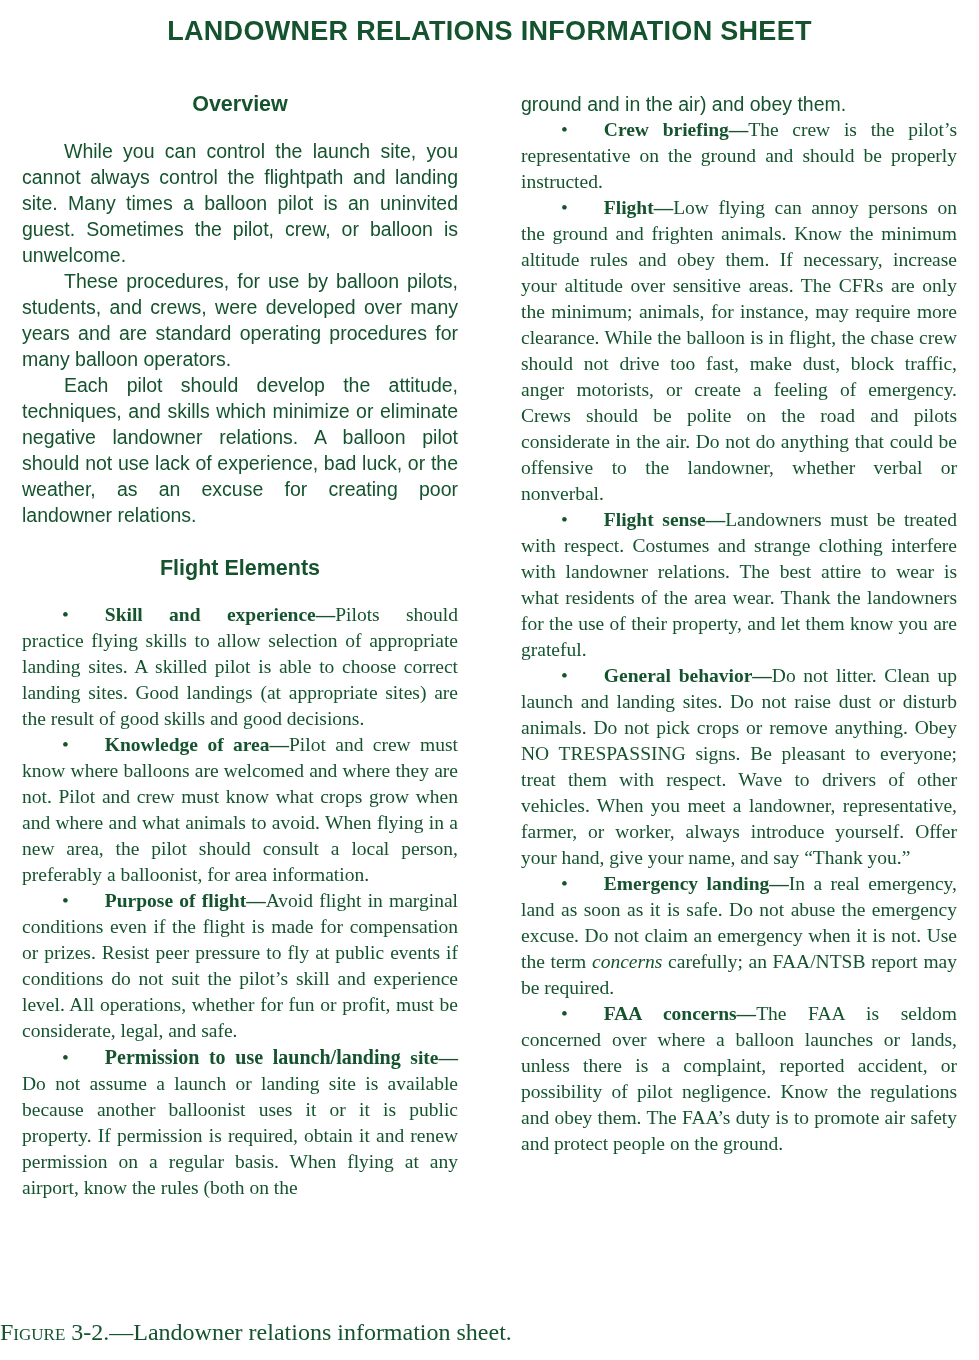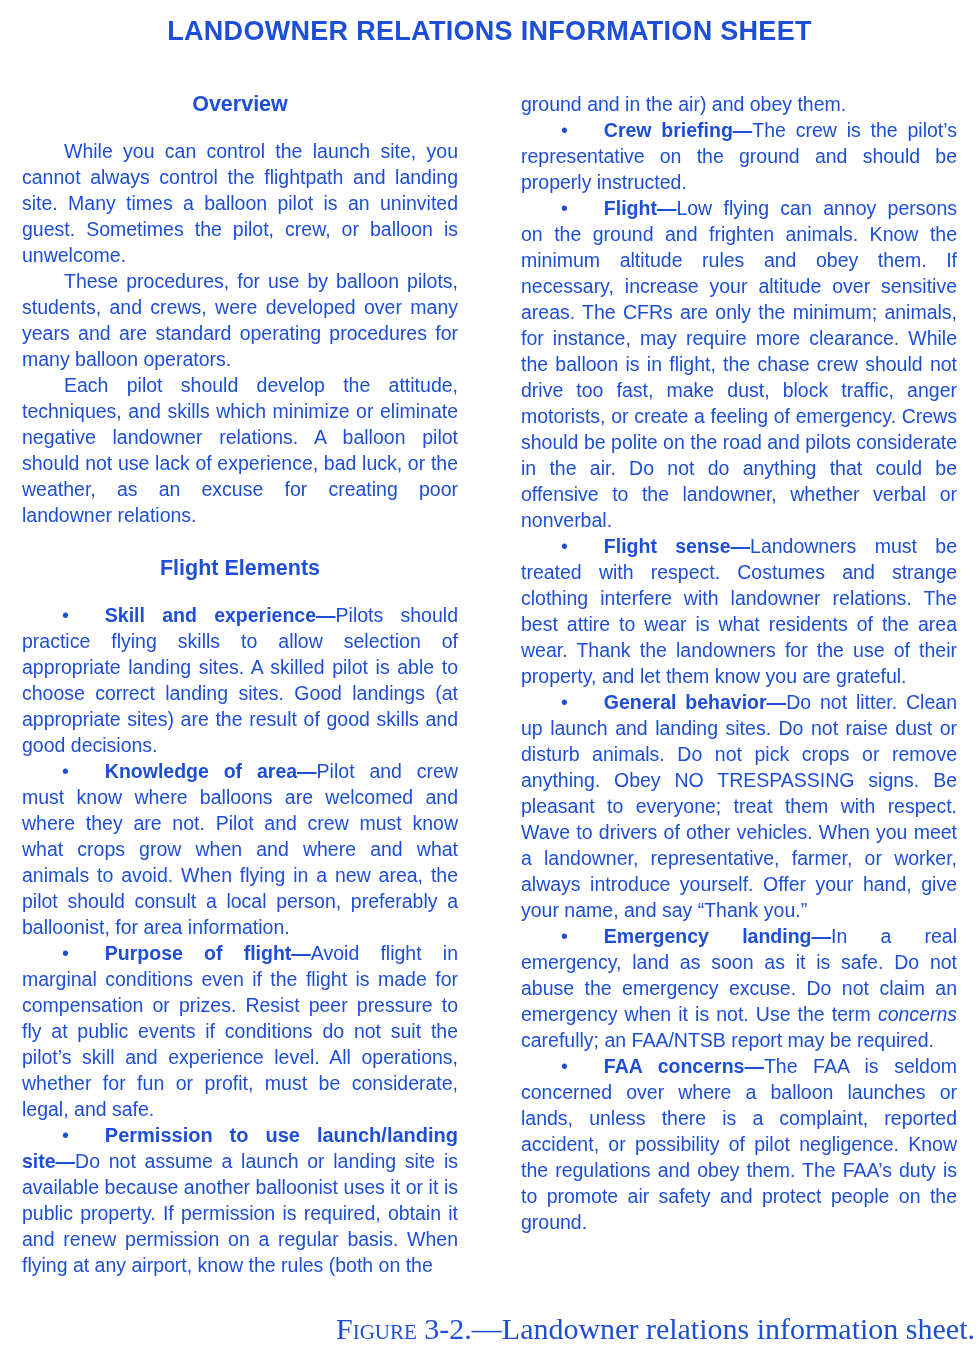--- a/index.html
+++ b/index.html
@@ -1,21 +1,21 @@
 <!DOCTYPE html>
 <html><head>
 <meta charset="utf-8">
 <style>
   html, body { margin: 0; padding: 0; background: #ffffff; }
   .page {
     position: relative;
     width: 979px;
     height: 1360px;
     background: #ffffff;
-    color: #1d4ed8;
+    color: #14532d;
     font-family: "Liberation Sans", sans-serif;
     overflow: hidden;
   }
   .doc-title {
     padding-top: 16px;
     text-align: center;
     font-weight: bold;
     font-size: 27px;
     letter-spacing: 0.3px;
   }
@@ -34,32 +34,32 @@
   .col h2 {
     font-size: 21.5px;
     font-weight: bold;
     margin: 27px 0 21px 0;
     text-align: center;
     line-height: 26px;
   }
   .col h2:first-child { margin-top: 0; }
   .para { margin: 0; }
   .para.indent { text-indent: 42px; }
-  .para.bullet { text-indent: 40px; }
+  .para.bullet { text-indent: 40px; font-family: Liberation Serif, serif; }
   .bullet-marker { margin-right: 36px; }
   .term { font-weight: bold; }
   .term-large { font-size: 20px; }
   .italic { font-style: italic; }
   .caption {
     position: absolute;
     left: 0; right: 4px;
     bottom: 14px;
-    text-align: right;
+    text-align: left;
     font-family: "Liberation Serif", serif;
-    font-size: 30px;
+    font-size: 24px;
   }
   .smallcaps { font-variant: small-caps; }
 </style>
 </head>
 <body>
 
 <div class="page">
   <div class="doc-title">LANDOWNER RELATIONS INFORMATION SHEET</div>
   <div class="columns">
     <div class="col" id="col-left">

